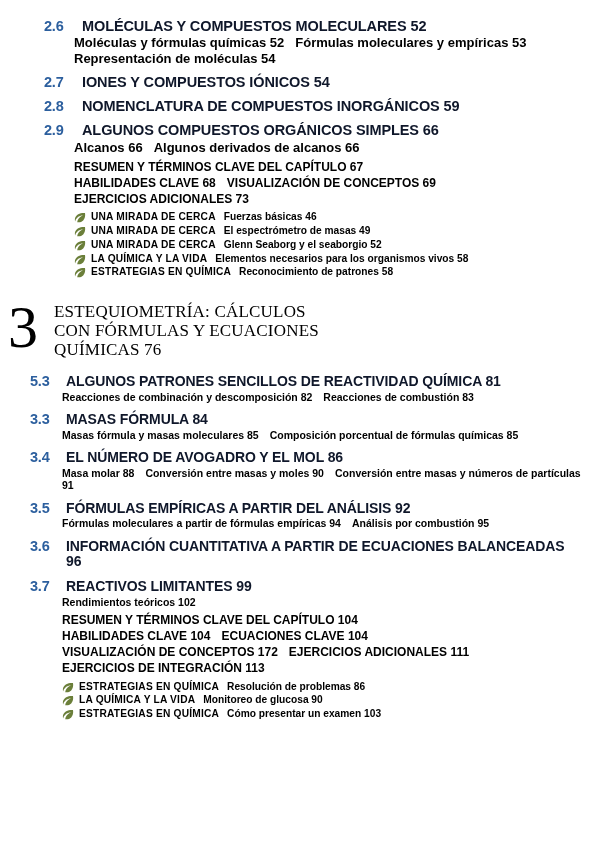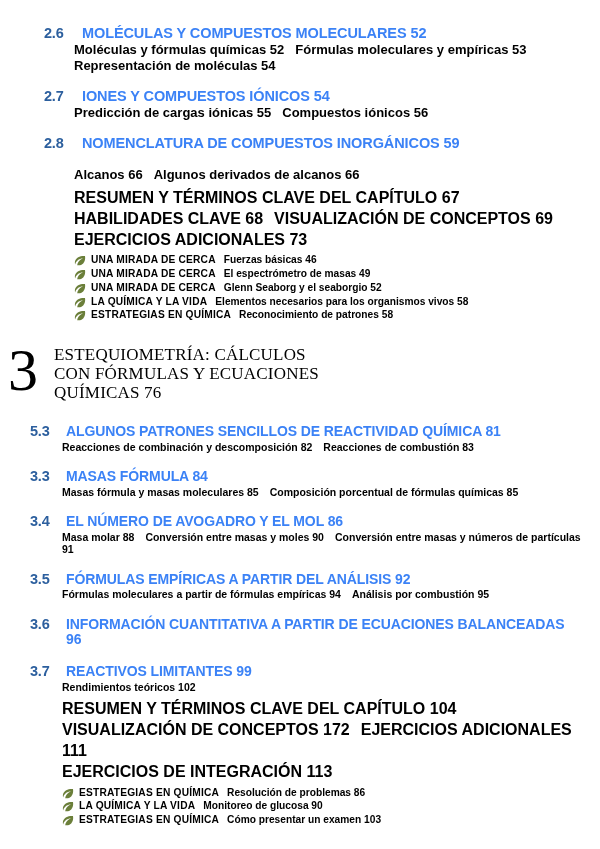--- a/index.html
+++ b/index.html
@@ -19,39 +19,39 @@
     width: 600px;
     height: 849px;
     position: relative;
     padding: 0;
     box-sizing: border-box;
   }
 
   
   .sec {
     position: relative;
-    margin: 15px 0 0 0;
+    margin: 8px 0 0 0;
     padding: 0 0 0 0;
   }
   .sec-row {
     display: flex;
     align-items: baseline;
   }
   .sec-num {
     color: #2c5f9e;
     font-family: "Liberation Sans", sans-serif;
     font-weight: bold;
     font-size: 14.5px;
     width: 38px;
     flex: 0 0 38px;
     text-align: left;
     letter-spacing: -0.2px;
   }
   .sec-title {
-    color: #3b82f6;
+    color: #0f172a;
     font-family: "Liberation Sans", sans-serif;
     font-weight: bold;
     font-size: 14.5px;
     line-height: 1.12;
     letter-spacing: -0.1px;
     flex: 1 1 auto;
   }
   .subs {
     font-family: "Liberation Sans", sans-serif;
     font-size: 13px;
@@ -66,21 +66,21 @@
   
   #chapter2-block {
     padding: 10px 18px 0 44px;
   }
   #chapter2-block .sec-num { margin-left: -30px; width: 38px; flex: 0 0 38px; }
   #chapter2-block .sec { margin-bottom: 7px; padding-left: 30px; }
 
   
   .backmatter {
     font-family: "Liberation Sans", sans-serif;
-    font-size: 16px;
+    font-size: 12px;
     font-weight: bold;
     line-height: 1.32;
     color: #000;
     margin-top: 5px;
   }
   .backmatter .gap { display: inline-block; width: 11px; }
 
   
   .features { margin-top: 4px; }
   .feature {
@@ -167,33 +167,34 @@
       <div class="subs">
         <span>Moléculas y fórmulas químicas 52</span><span class="sub-gap"></span><span>Fórmulas moleculares y empíricas 53</span><span class="sub-gap"></span><span>Representación de moléculas 54</span>
       </div>
     </div>
 
     <div class="sec">
       <div class="sec-row">
         <span class="sec-num">2.7</span>
         <span class="sec-title">IONES Y COMPUESTOS IÓNICOS  54</span>
       </div>
-      <div class="subs">
-        <span>Predicción de cargas iónicas 55</span><span class="sub-gap"></span><span>Compuestos iónicos 56</span>
-      </div>
     </div>
 
     <div class="sec">
       <div class="sec-row">
         <span class="sec-num">2.8</span>
         <span class="sec-title">NOMENCLATURA DE COMPUESTOS INORGÁNICOS  59</span>
       </div>
     </div>
 
     <div class="sec">
+      <div class="sec-row">
+        <span class="sec-num">2.9</span>
+        <span class="sec-title">ALGUNOS COMPUESTOS ORGÁNICOS SIMPLES  66</span>
+      </div>
       <div class="subs">
         <span>Alcanos 66</span><span class="sub-gap"></span><span>Algunos derivados de alcanos 66</span>
       </div>
 
       <div class="backmatter">
         <div><span>RESUMEN Y TÉRMINOS CLAVE DEL CAPÍTULO 67</span></div>
         <div><span>HABILIDADES CLAVE 68</span><span class="gap"></span><span>VISUALIZACIÓN DE CONCEPTOS 69</span></div>
         <div><span>EJERCICIOS ADICIONALES 73</span></div>
       </div>
 
@@ -310,20 +311,21 @@
       <div class="sec-row">
         <span class="sec-num">3.7</span>
         <span class="sec-title">REACTIVOS LIMITANTES  99</span>
       </div>
       <div class="subs">
         <span>Rendimientos teóricos 102</span>
       </div>
 
       <div class="backmatter">
         <div><span>RESUMEN Y TÉRMINOS CLAVE DEL CAPÍTULO 104</span></div>
+        <div><span>HABILIDADES CLAVE 104</span><span class="gap"></span><span>ECUACIONES CLAVE 104</span></div>
         <div><span>VISUALIZACIÓN DE CONCEPTOS 172</span><span class="gap"></span><span>EJERCICIOS ADICIONALES 111</span></div>
         <div><span>EJERCICIOS DE INTEGRACIÓN 113</span></div>
       </div>
 
       <div class="features">
         <div class="feature">
           <span class="leaf">
             <svg width="12" height="11" viewBox="0 0 12 11">
                 <path d="M11 1C6.5 0.6 2.2 2.2 1 6.2c-0.3 1.1-0.2 2.3 0.2 3.4 0.2-1.6 1-3 2.3-4.1C5 4.2 7 3.6 9 3.6 7.2 4.3 5.6 5.3 4.5 6.8c-0.8 1-1.2 2.2-1.3 3.4 2.1 0.5 4.4-0.2 6-1.8C11 6.6 11.5 3.7 11 1z" fill="#6b7f3a"></path>
               </svg>

